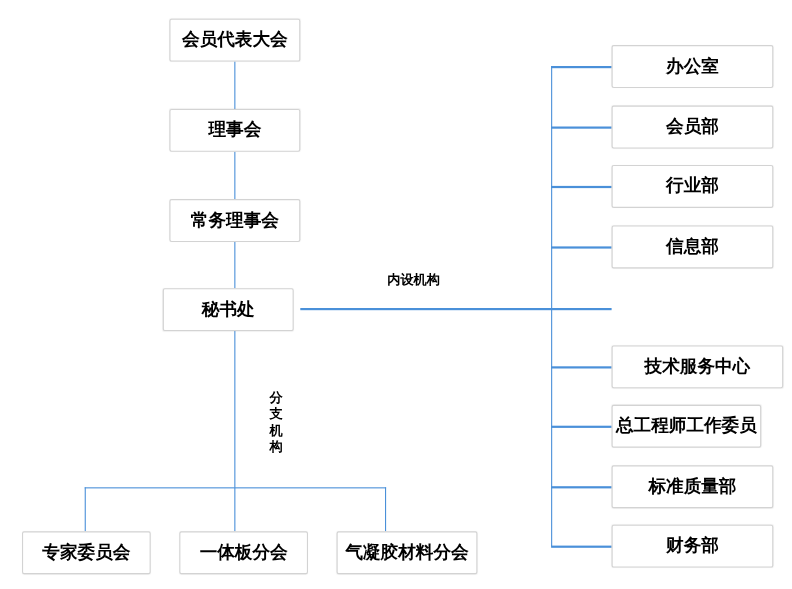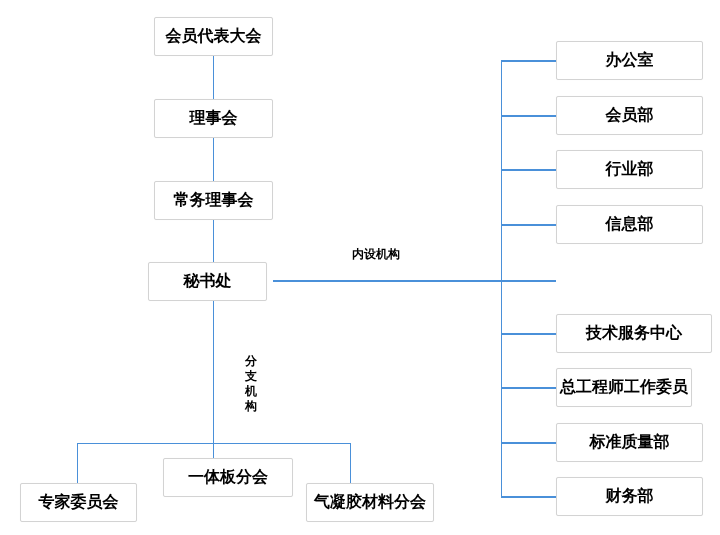--- a/index.html
+++ b/index.html
@@ -85,16 +85,16 @@
   <div class="node" style="left:556px;top:41px;width:147px">办公室</div>
   <div class="node" style="left:556px;top:96px;width:147px">会员部</div>
   <div class="node" style="left:556px;top:150px;width:147px">行业部</div>
   <div class="node" style="left:556px;top:205px;width:147px">信息部</div>
   <div class="node" style="left:556px;top:314px;width:156px">技术服务中心</div>
   <div class="node" style="left:556px;top:368px;width:136px">总工程师工作委员</div>
   <div class="node" style="left:556px;top:423px;width:147px">标准质量部</div>
   <div class="node" style="left:556px;top:477px;width:147px">财务部</div>
 
   <div class="node" style="left:20px;top:483px;width:117px">专家委员会</div>
-  <div class="node" style="left:163px;top:458px;width:130px">一体板分会</div>
+  <div class="node" style="left:163px;top:483px;width:117px">一体板分会</div>
   <div class="node" style="left:306px;top:483px;width:128px">气凝胶材料分会</div>
 
 </div>
 
 </body></html>

